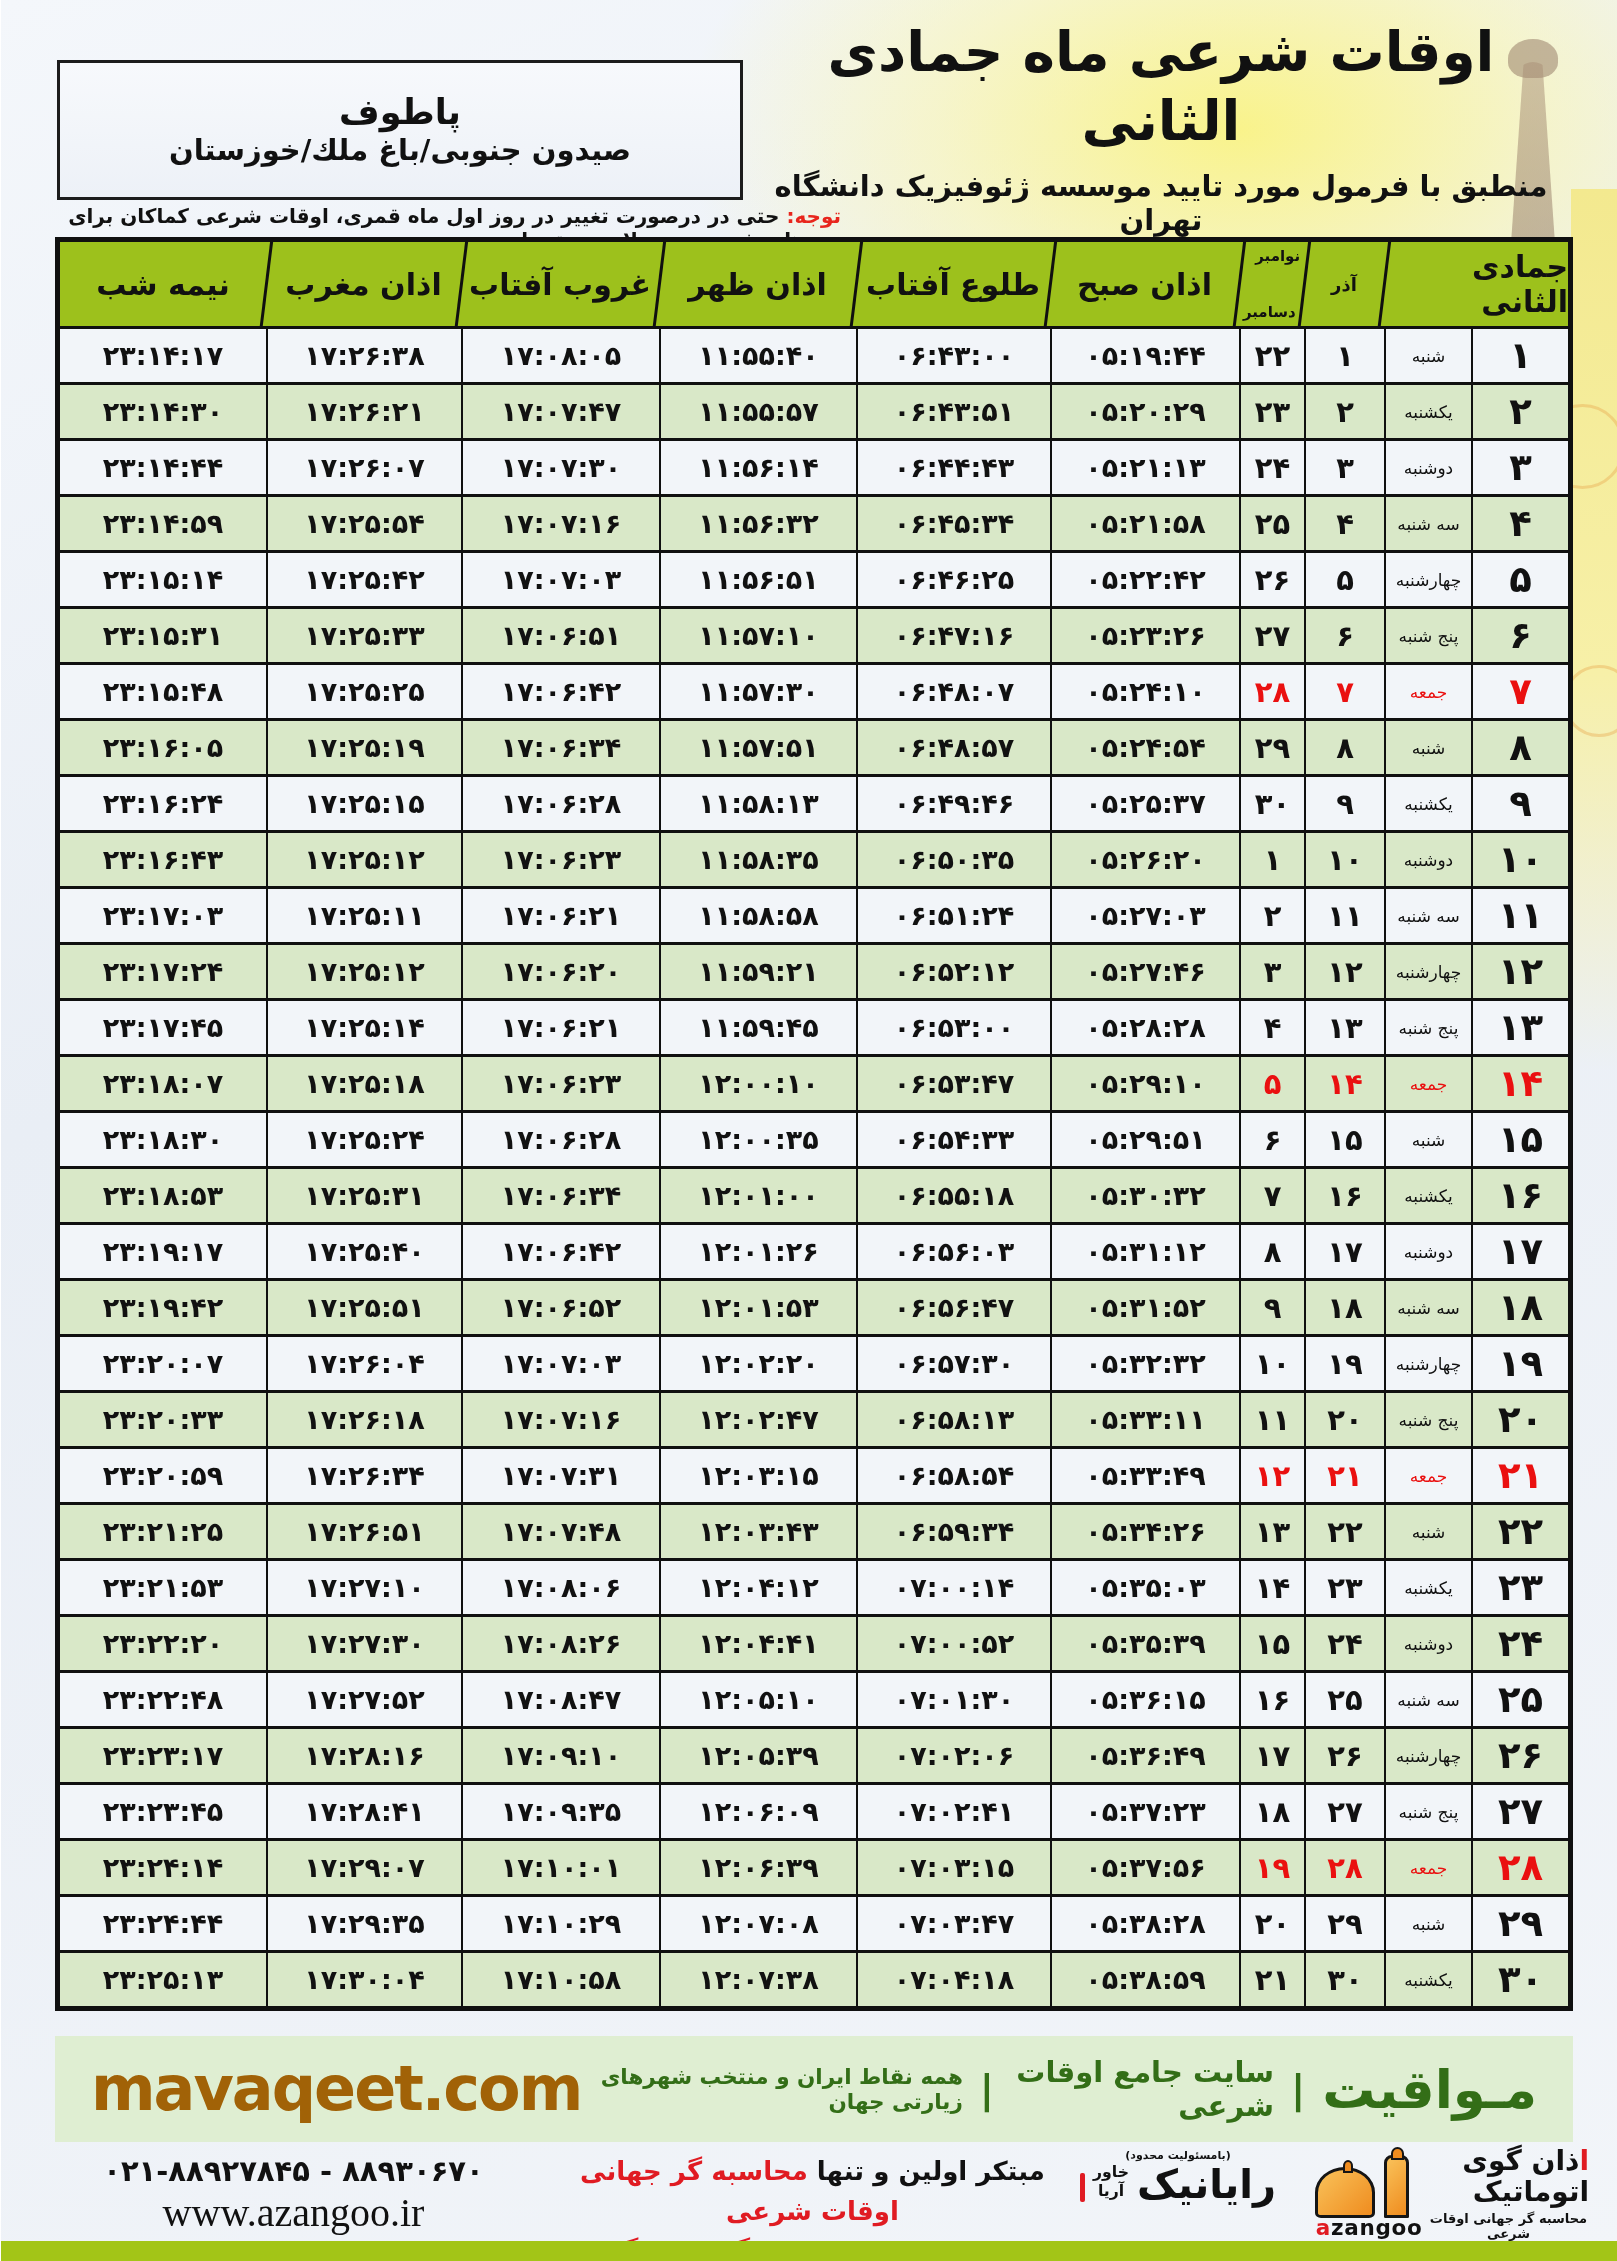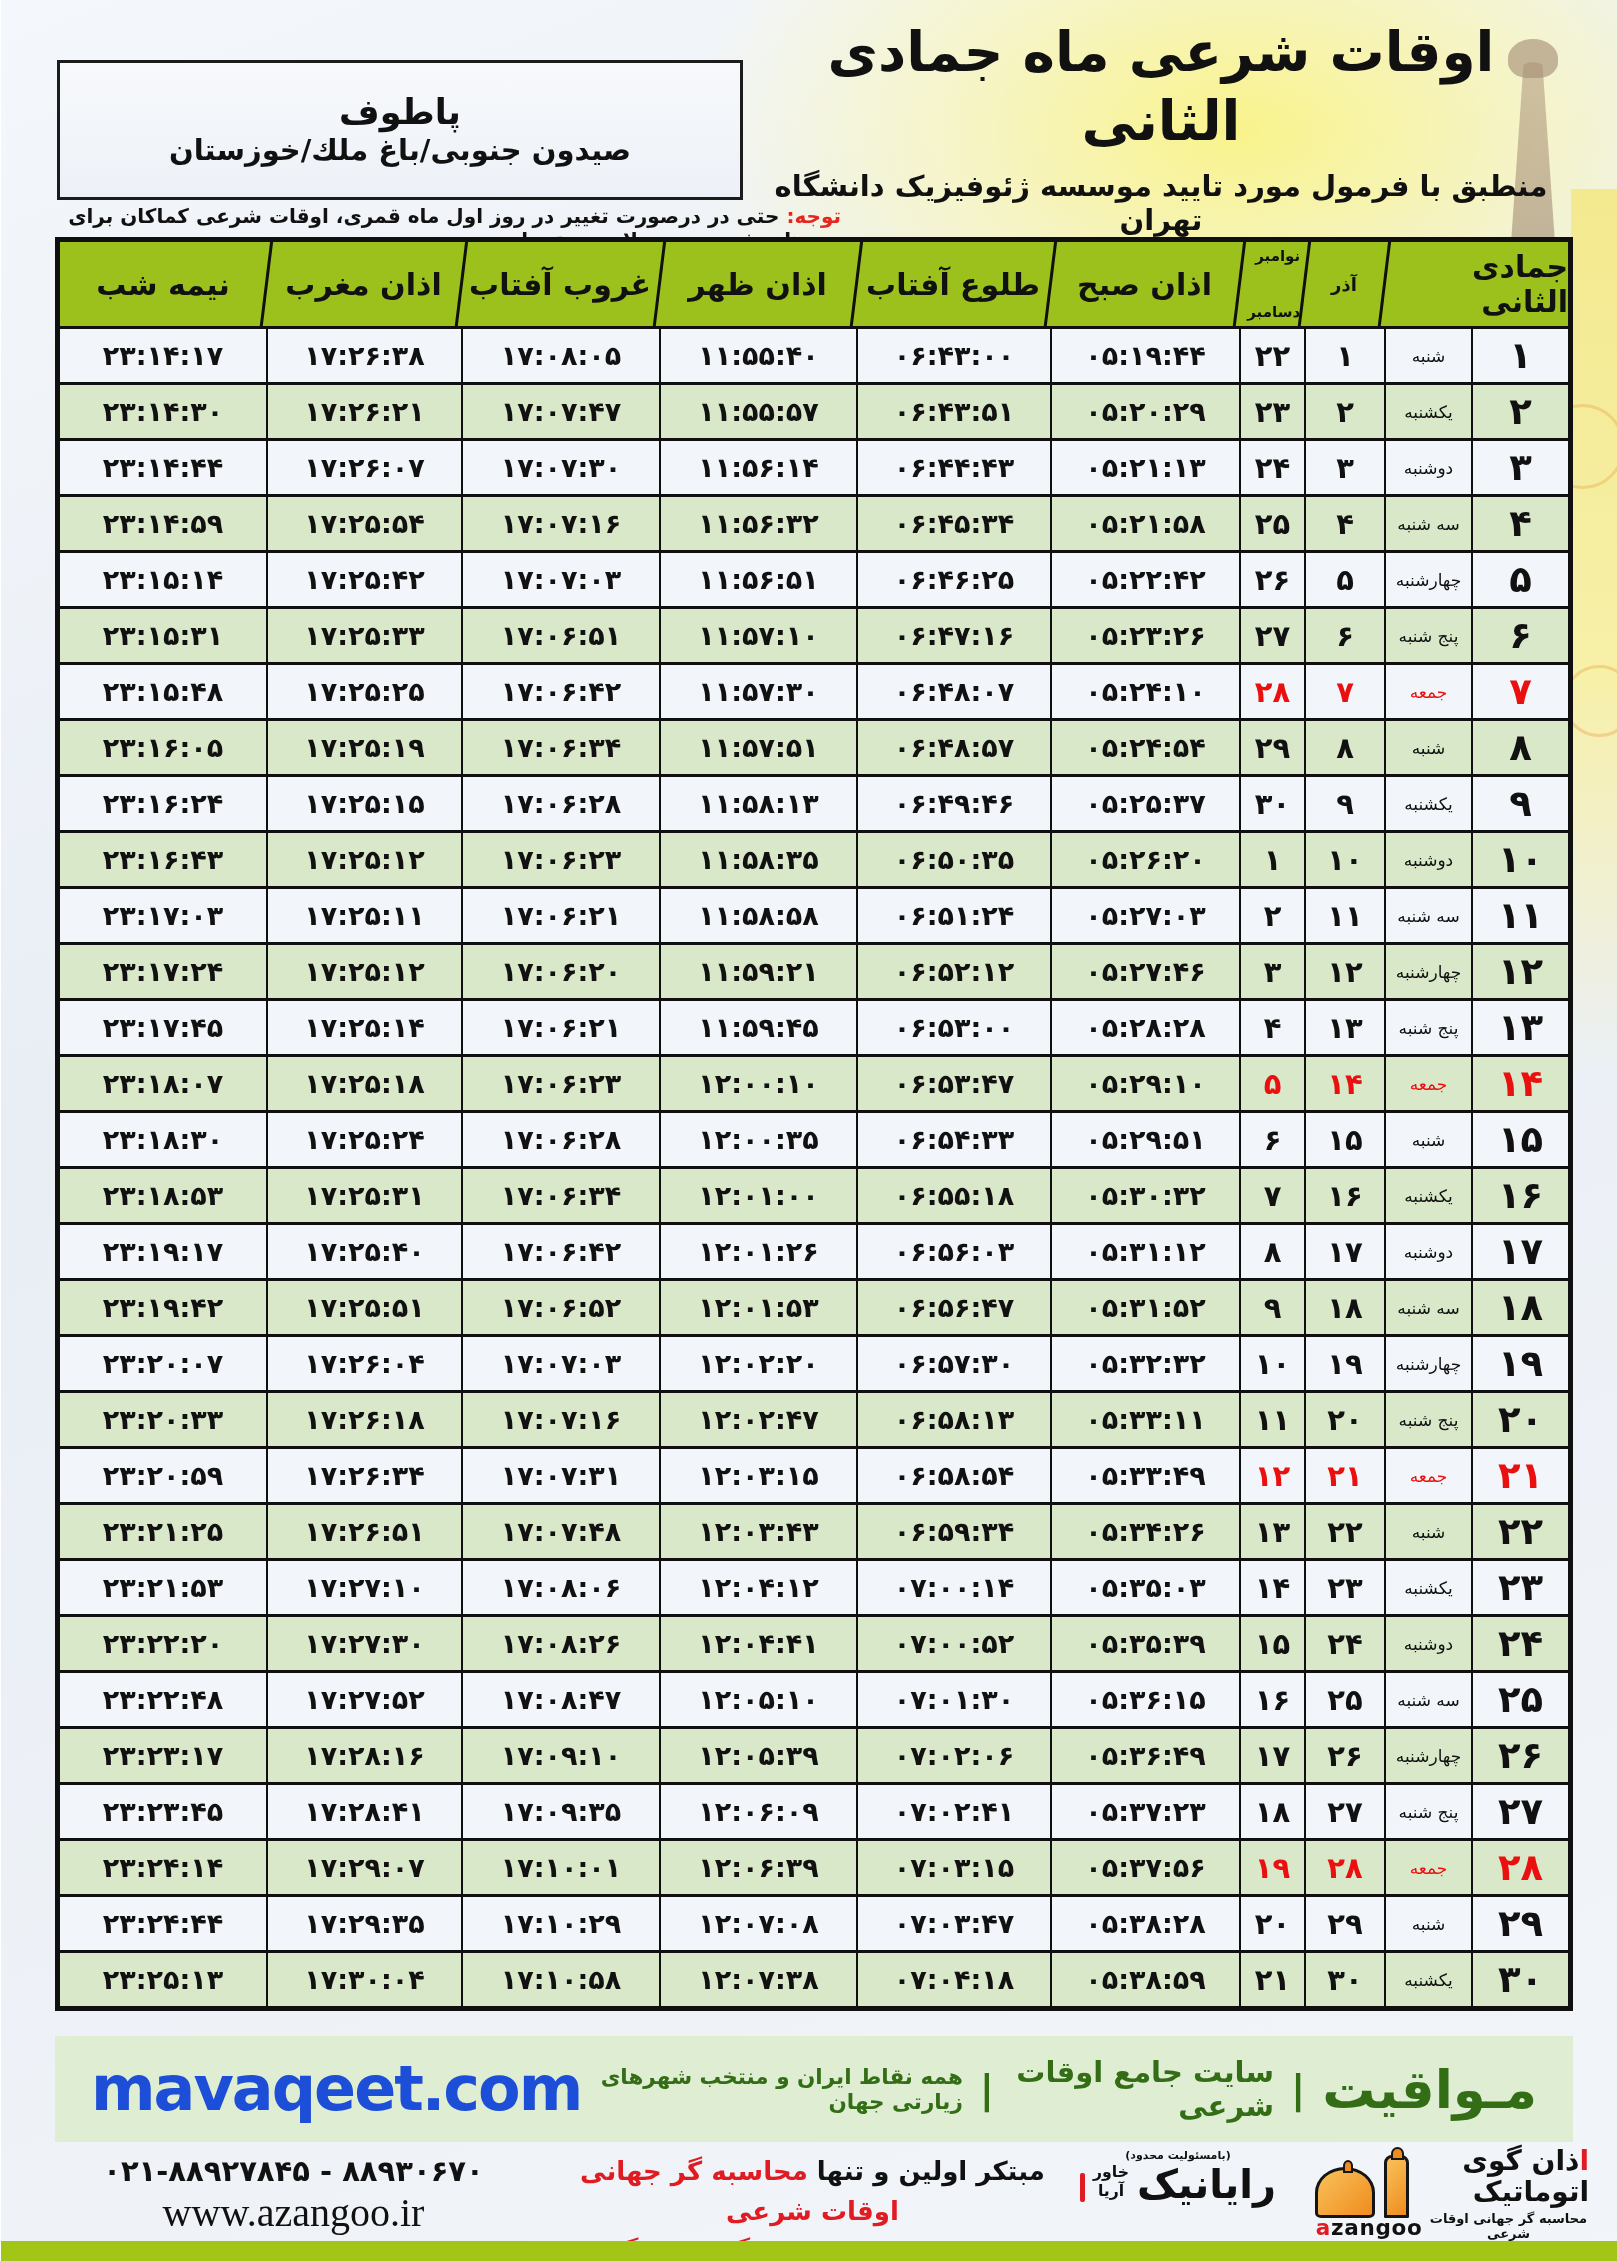--- a/index.html
+++ b/index.html
@@ -38,38 +38,38 @@
   
   .ptable { position:absolute; left:55px; top:237px; width:1518px; z-index:3; border:5.2px solid #101010; background:#fff; }
   :root { --cols:97px 87px 80px 65px 189px 194px 197px 198px 195px 206px; }
   .thead { display:grid; grid-template-columns:var(--cols); height:84px; background:#9dc11c; }
   .th { position:relative; display:flex; align-items:center; justify-content:center; font-weight:700; font-size:30px; }
   .th:not(:first-child)::before { content:""; position:absolute; right:-1.3px; top:-3.9px; height:91px; width:2.6px; background:#101010; transform:rotate(7deg); }
   .th-jomadi { grid-column:span 2; }
   .th-small { font-size:18px; font-weight:700; }
   .th-milady { flex-direction:column; align-items:stretch; justify-content:space-between; padding:5.2px 3.9px; font-size:15px; font-weight:700; }
   .th-milady .nov { text-align:right; }
-  .th-milady .dec { text-align:right; }
+  .th-milady .dec { text-align:left; }
   .tr { display:grid; grid-template-columns:var(--cols); height:56px; border-top:3.9px solid #101010; background:#f2f5f9; }
   .tr:nth-child(even) { background:#d9e8c8; }
   .td { display:flex; align-items:center; justify-content:center; border-left:2.6px solid #101010; }
   .td:last-child { border-left:none; }
   .c-jomadi  { font-size:37px; font-weight:700; }
   .c-weekday { font-size:17px; font-weight:400; }
   .c-num     { font-size:29px; font-weight:700; }
   .c-time    { font-size:27px; font-weight:700; direction:ltr; letter-spacing:-0.7px; }
   .tr.friday .c-jomadi, .tr.friday .c-weekday, .tr.friday .c-num { color:#ea1010; }
   
   .band { position:absolute; left:55px; top:2036px; width:1518px; height:106px; z-index:2;
     background:#dfeed2; display:flex; align-items:center; padding:0 36px; gap:17px; }
   .brand-fa { font-size:53px; font-weight:700; color:#336e17; line-height:1; }
   .band-pipe { font-size:39px; font-weight:700; color:#336e17; }
   .tagline-bold { font-size:29px; font-weight:700; color:#336e17; }
   .tagline { font-size:21.5px; font-weight:600; color:#336e17; }
-  .brand-en { margin-right:auto; direction:ltr; font-size:62px; font-weight:700; color:#1d4ed8; letter-spacing:-2px; line-height:1; }
+  .brand-en { margin-right:auto; direction:ltr; font-size:62px; font-weight:700; color:#a16207; letter-spacing:-2px; line-height:1; }
   
   .footer { position:absolute; left:0; top:2142px; width:1618px; height:99px; z-index:2; background:transparent;border-radius:20px; }
   .phone-block { position:absolute; left:98px; top:11.7px; width:391px; text-align:center; }
   .phone { direction:ltr; font-size:29px; font-weight:700; letter-spacing:0.7px; }
   .site  { font-family:"Liberation Serif", serif; font-size:40px; margin-top:1.3px; }
   .promo { position:absolute; left:555px; top:9px; width:515px; text-align:center; font-size:26px; font-weight:700; line-height:1.55; }
   .promo .red { color:#e01b22; }
   .rayanik { position:absolute; left:1080px; top:6.5px; width:196px; text-align:center; }
   .rayanik-note { font-size:11px; font-weight:700; }
   .rayanik-row { display:flex; align-items:flex-end; justify-content:center; gap:6.5px; }

